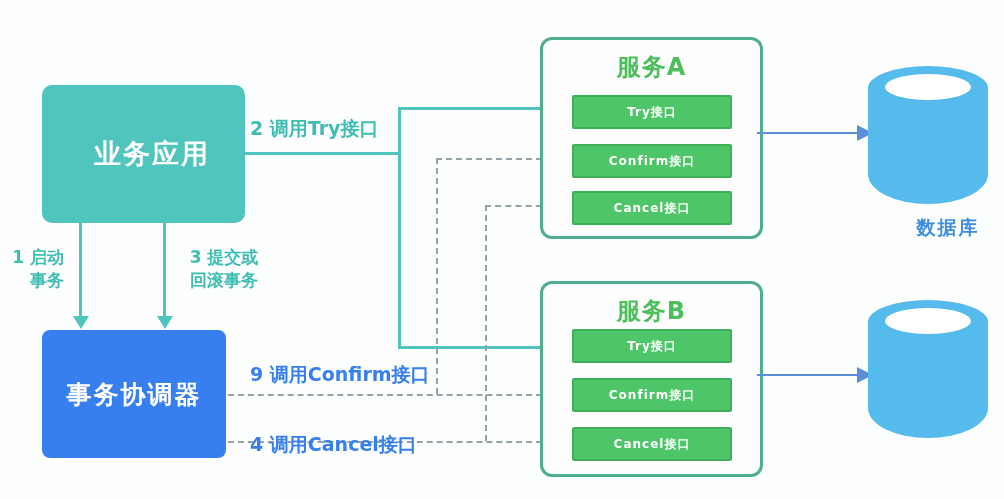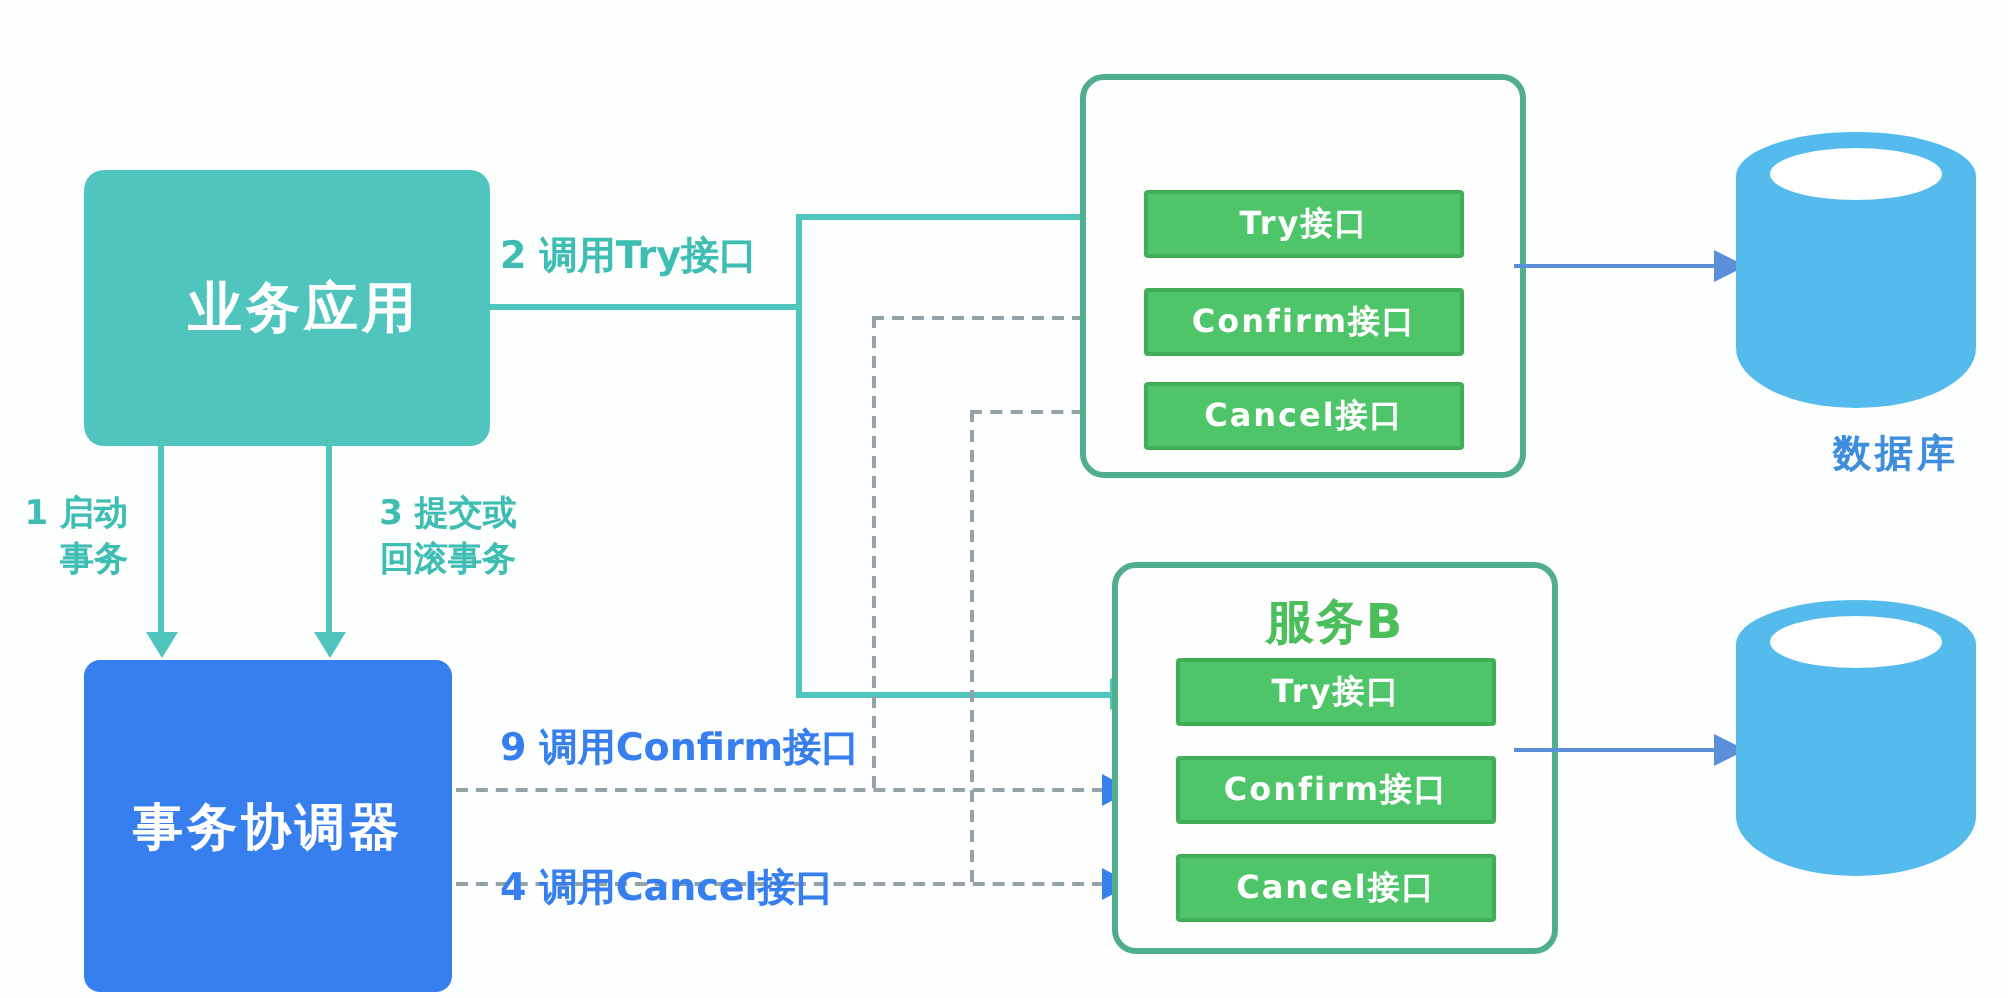--- a/index.html
+++ b/index.html
@@ -4,28 +4,28 @@
 <style>
   html,body{margin:0;padding:0;background:#ffffff;}
   #canvas{
     position:relative;width:1004px;height:499px;background:#fdfefe;overflow:hidden;
     font-family:"DejaVu Sans","Liberation Sans",sans-serif;
   }
   .abs{position:absolute;}
   
   .node{display:flex;align-items:center;justify-content:center;color:#fff;font-weight:bold;letter-spacing:2px;}
   #business-app{left:42px;top:85px;width:186px;height:138px;background:var(--teal);border-radius:10px;font-size:27px;padding-left:17px;}
-  #coordinator{left:42px;top:330px;width:184px;height:166px;background:var(--blue);border-radius:8px;font-size:25px;}
+  #coordinator{left:42px;top:330px;width:184px;height:128px;background:var(--blue);border-radius:8px;font-size:25px;}
   
   .panel{background:#fefefe;border:3px solid var(--panel_border);border-radius:12px;}
   #service-a{left:540px;top:37px;width:217px;height:196px;}
-  #service-b{left:540px;top:281px;width:217px;height:190px;margin-left:16px;}
+  #service-b{left:540px;top:281px;width:217px;height:190px;}
   .panel-title{text-align:center;font-weight:bold;font-size:24px;color:var(--green_text);margin-top:11px;letter-spacing:1px;}
   .iface{position:absolute;left:29px;width:156px;height:30px;background:var(--green);border:2px solid #3fae57;border-radius:2px;
-         display:flex;align-items:center;justify-content:center;color:#fff;font-weight:bold;font-size:16px;letter-spacing:1px;}
+         display:flex;align-items:center;justify-content:center;color:#fff;font-weight:bold;font-size:12px;letter-spacing:1px;}
   #iface-a-try{top:55px;} #iface-a-confirm{top:104px;} #iface-a-cancel{top:151px;}
   #iface-b-try{top:45px;} #iface-b-confirm{top:94px;} #iface-b-cancel{top:143px;}
   
   .tline{background:var(--teal);}
   .dash-h{border-top:2px dashed var(--dash);height:0;}
   .dash-v{border-left:2px dashed var(--dash);width:0;}
   .arrow-right-teal{width:0;height:0;border-top:8px solid transparent;border-bottom:8px solid transparent;border-left:15px solid var(--teal);}
   .arrow-right-blue{width:0;height:0;border-top:8px solid transparent;border-bottom:8px solid transparent;border-left:15px solid var(--blue);}
   .arrow-down-teal{width:0;height:0;border-left:8px solid transparent;border-right:8px solid transparent;border-top:13px solid var(--teal);}
   .dbline{background:var(--db_arrow);}
@@ -84,20 +84,21 @@
   </div>
   <div class="abs lbl lbl-teal" id="lbl-commit">
     <div>3 提交或</div>
     <div>回滚事务</div>
   </div>
   <div class="abs lbl lbl-teal" id="lbl-try">2 调用Try接口</div>
   <div class="abs lbl lbl-blue" id="lbl-confirm">9 调用Confirm接口</div>
   <div class="abs lbl lbl-blue" id="lbl-cancel">4 调用Cancel接口</div>
 
   <div class="abs panel" id="service-a">
+    <div class="panel-title">服务A</div>
     <div class="iface" id="iface-a-try">Try接口</div>
     <div class="iface" id="iface-a-confirm">Confirm接口</div>
     <div class="iface" id="iface-a-cancel">Cancel接口</div>
   </div>
 
   <div class="abs panel" id="service-b">
     <div class="panel-title">服务B</div>
     <div class="iface" id="iface-b-try">Try接口</div>
     <div class="iface" id="iface-b-confirm">Confirm接口</div>
     <div class="iface" id="iface-b-cancel">Cancel接口</div>

